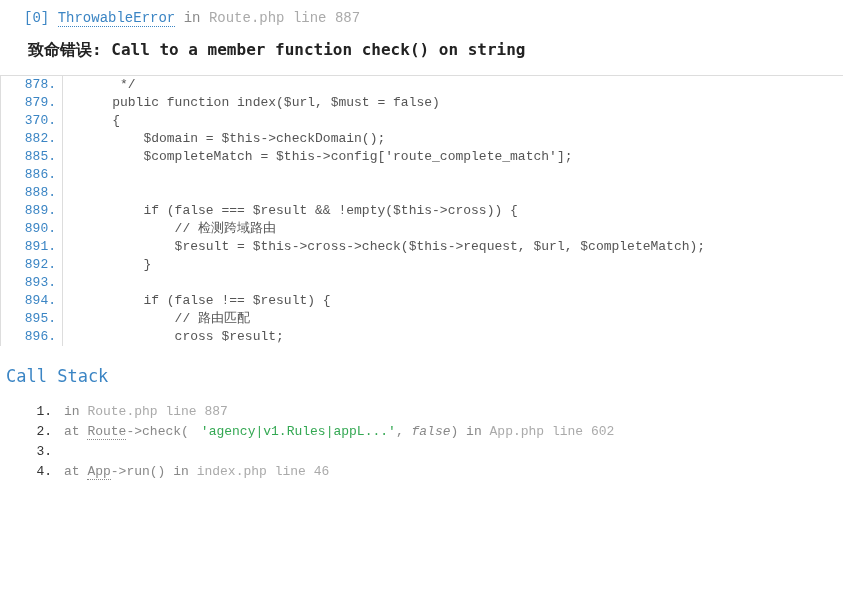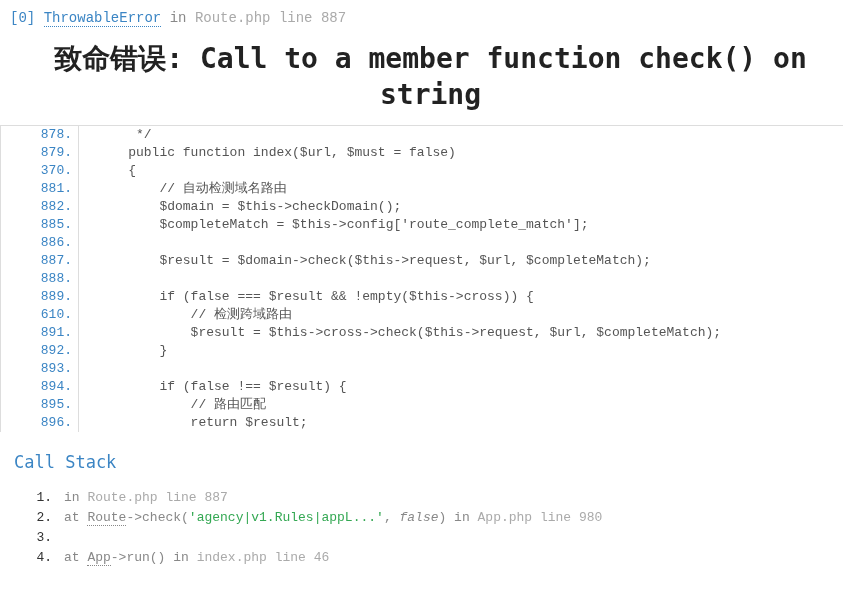--- a/index.html
+++ b/index.html
@@ -8,80 +8,77 @@
       box-sizing: border-box;
     }
     body {
       font-family: Consolas, "Courier New", monospace;
       font-size: 14px;
       background: #fff;
       color: #333;
       width: 843px;
     }
     .header {
-      padding: 10px 10px 6px 10px;
+      padding: 10px 10px 6px 24px;
       color: #888;
     }
     .header .bracket {
       color: #3b85c4;
     }
     .header .error-type {
       color: #3b85c4;
       border-bottom: 1px dotted #3b85c4;
     }
     .header .in-word {
       color: #888;
     }
     .header .file-info {
       color: #aaa;
     }
     .error-title {
-      font-size: 28px;
+      font-size: 16px;
       font-weight: bold;
       padding: 8px 10px 14px 28px;
       border-bottom: 1px solid #ddd;
       font-family: "Microsoft YaHei", Consolas, monospace;
       color: #222;
-      text-align: center;
     }
     .source-block {
       border-left: 1px solid #ddd;
       margin-left: 0;
     }
     .source-line {
       display: flex;
       line-height: 18px;
       font-size: 13px;
     }
     .line-num {
       width: 62px;
       text-align: right;
       padding-right: 6px;
       color: #3b85c4;
       border-right: 1px solid #ddd;
       flex-shrink: 0;
       background: #fff;
-      margin-left: 16px;
     }
     .line-code {
       padding-left: 18px;
       white-space: pre;
       color: #555;
       flex: 1;
     }
     .source-line.highlight .line-code {
       background: #fff;
     }
     .callstack-title {
       color: #3b85c4;
       font-size: 17px;
       padding: 20px 6px 12px 6px;
       font-weight: normal;
       font-family: Consolas, monospace;
-      margin-left: 8px;
     }
     .callstack {
       padding: 4px 6px 20px 30px;
     }
     .callstack-item {
       display: flex;
       line-height: 20px;
       color: #888;
       font-size: 13px;
     }
@@ -96,20 +93,21 @@
     }
     .cs-body .cs-loc {
       color: #aaa;
     }
     .cs-body .cs-cls {
       color: #888;
       border-bottom: 1px dotted #888;
     }
     .cs-body .cs-str {
       color: #34a853;
+      margin-left: 12px;
     }
     .cs-body .cs-kw {
       font-style: italic;
       color: #888;
     }
   </style>
 </head>
 <body>
 
 <div class="header">
@@ -128,49 +126,41 @@
     </div>
     <div class="source-line">
       <div class="line-num">879.</div>
       <div class="line-code">    public function index($url, $must = false)</div>
     </div>
     <div class="source-line">
       <div class="line-num">370.</div>
       <div class="line-code">    {</div>
     </div>
     <div class="source-line">
-      <div class="line-num">881.</div>
-      <div class="line-code">        // 自动检测域名路由</div>
-    </div>
-    <div class="source-line">
       <div class="line-num">882.</div>
       <div class="line-code">        $domain = $this-&gt;checkDomain();</div>
     </div>
     <div class="source-line">
       <div class="line-num">885.</div>
       <div class="line-code">        $completeMatch = $this-&gt;config['route_complete_match'];</div>
     </div>
     <div class="source-line">
       <div class="line-num">886.</div>
       <div class="line-code"></div>
     </div>
-    <div class="source-line highlight">
-      <div class="line-num">887.</div>
-      <div class="line-code">        $result = $domain-&gt;check($this-&gt;request, $url, $completeMatch);</div>
-    </div>
     <div class="source-line">
       <div class="line-num">888.</div>
       <div class="line-code"></div>
     </div>
     <div class="source-line">
       <div class="line-num">889.</div>
       <div class="line-code">        if (false === $result &amp;&amp; !empty($this-&gt;cross)) {</div>
     </div>
     <div class="source-line">
-      <div class="line-num">610.</div>
+      <div class="line-num">890.</div>
       <div class="line-code">            // 检测跨域路由</div>
     </div>
     <div class="source-line">
       <div class="line-num">891.</div>
       <div class="line-code">            $result = $this-&gt;cross-&gt;check($this-&gt;request, $url, $completeMatch);</div>
     </div>
     <div class="source-line">
       <div class="line-num">892.</div>
       <div class="line-code">        }</div>
     </div>
@@ -181,34 +171,34 @@
     <div class="source-line">
       <div class="line-num">894.</div>
       <div class="line-code">        if (false !== $result) {</div>
     </div>
     <div class="source-line">
       <div class="line-num">895.</div>
       <div class="line-code">            // 路由匹配</div>
     </div>
     <div class="source-line">
       <div class="line-num">896.</div>
-      <div class="line-code">            return $result;</div>
+      <div class="line-code">            cross $result;</div>
     </div>
   </div>
 
 <h2 class="callstack-title">Call Stack</h2>
 
 <ol class="callstack" id="callstack-list">
     <div class="callstack-item">
       <div class="cs-num">1.</div>
       <div class="cs-body">in <span class="cs-loc">Route.php line 887</span></div>
     </div>
     <div class="callstack-item">
       <div class="cs-num">2.</div>
-      <div class="cs-body">at <span class="cs-cls">Route</span>-&gt;check(<span class="cs-str">'agency|v1.Rules|appL...'</span>, <span class="cs-kw">false</span>) in <span class="cs-loc">App.php line 980</span></div>
+      <div class="cs-body">at <span class="cs-cls">Route</span>-&gt;check(<span class="cs-str">'agency|v1.Rules|appL...'</span>, <span class="cs-kw">false</span>) in <span class="cs-loc">App.php line 602</span></div>
     </div>
     <div class="callstack-item">
       <div class="cs-num">3.</div>
     </div>
     <div class="callstack-item">
       <div class="cs-num">4.</div>
       <div class="cs-body">at <span class="cs-cls">App</span>-&gt;run() in <span class="cs-loc">index.php line 46</span></div>
     </div>
   </ol>
 

